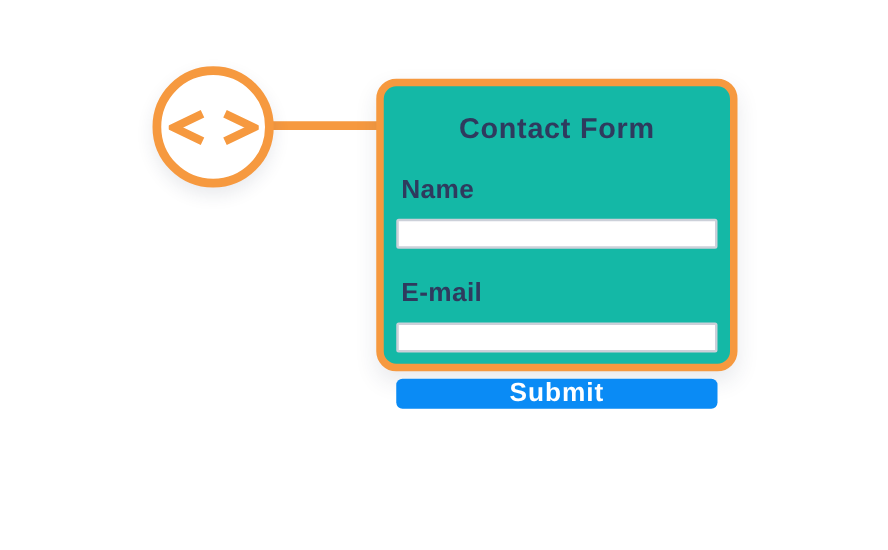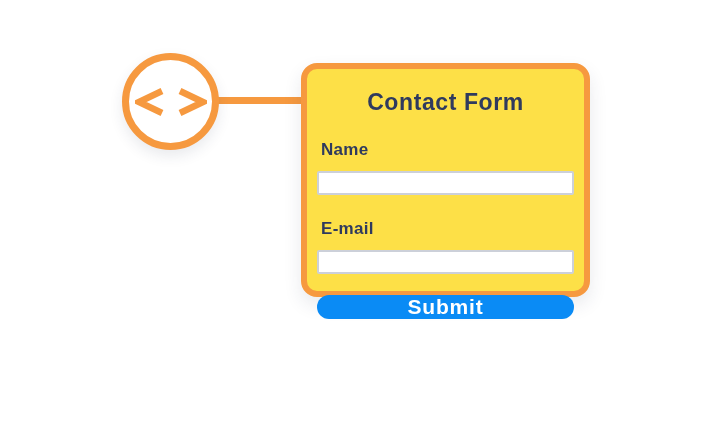--- a/index.html
+++ b/index.html
@@ -34,38 +34,38 @@
     display: flex; align-items: center; justify-content: center;
     box-shadow: 0 6px 14px rgba(40, 50, 80, 0.10);
   }
   .code-circle svg { display: block; }
 
   
   .form-card {
     position: absolute;
     left: 301px; top: 63px;
     width: 289px; height: 234px;
-    background: #fde047;
+    background: #14b8a6;
     border: 6px solid #F6993F;
     border-radius: 16px;
     padding: 14px 10px 12px 10px;
     box-shadow: 0 8px 18px rgba(40, 50, 80, 0.10);
     display: flex; flex-direction: column;
   }
   .form-title {
     text-align: center;
     color: #2F3A5E;
     font-size: 23px;
     font-weight: 700;
     letter-spacing: 0.6px;
     margin-top: 6px;
   }
   .field-label {
     color: #2F3A5E;
-    font-size: 17px;
+    font-size: 21px;
     font-weight: 700;
     letter-spacing: 0.3px;
     margin: 24px 0 0 4px;
   }
   .field-label.second { }
   .text-input {
     margin-top: 11px;
     width: 100%;
     height: 39px;
     border: 2px solid #CCD0D9;
@@ -74,21 +74,21 @@
     font-size: 17px;
     color: #2F3A5E;
     padding: 0 10px;
     outline: none;
   }
   .submit-btn {
     margin-top: 21px;
     width: 100%;
     height: 53px;
     border: none;
-    border-radius: 20px;
+    border-radius: 5px;
     background: #0A8BF5;
     color: #ffffff;
     font-family: inherit;
     font-size: 21px;
     font-weight: 700;
     letter-spacing: 0.8px;
     cursor: pointer;
   }
 </style>
 </head>

